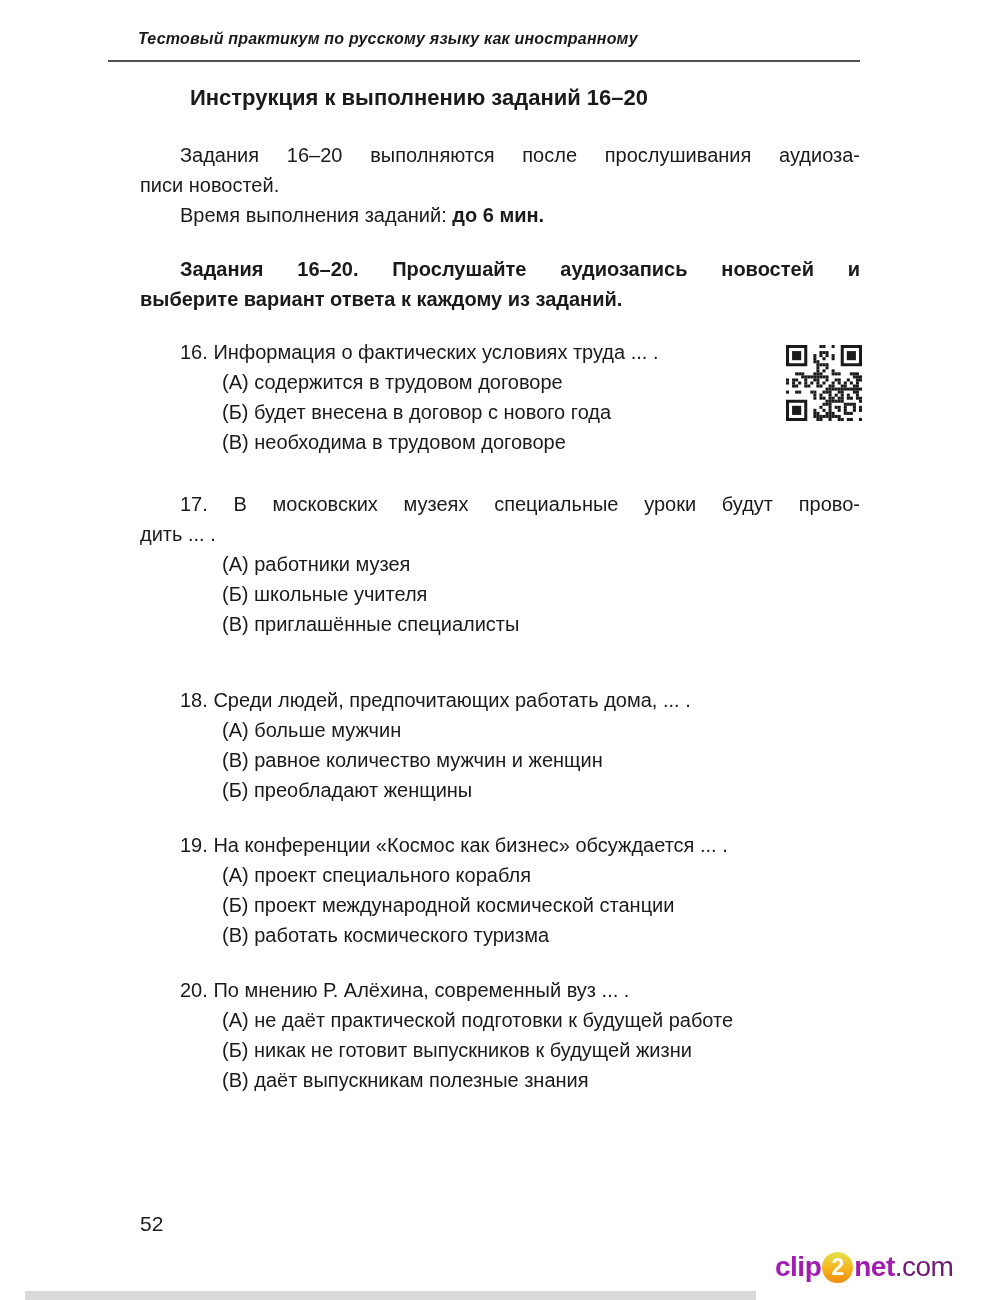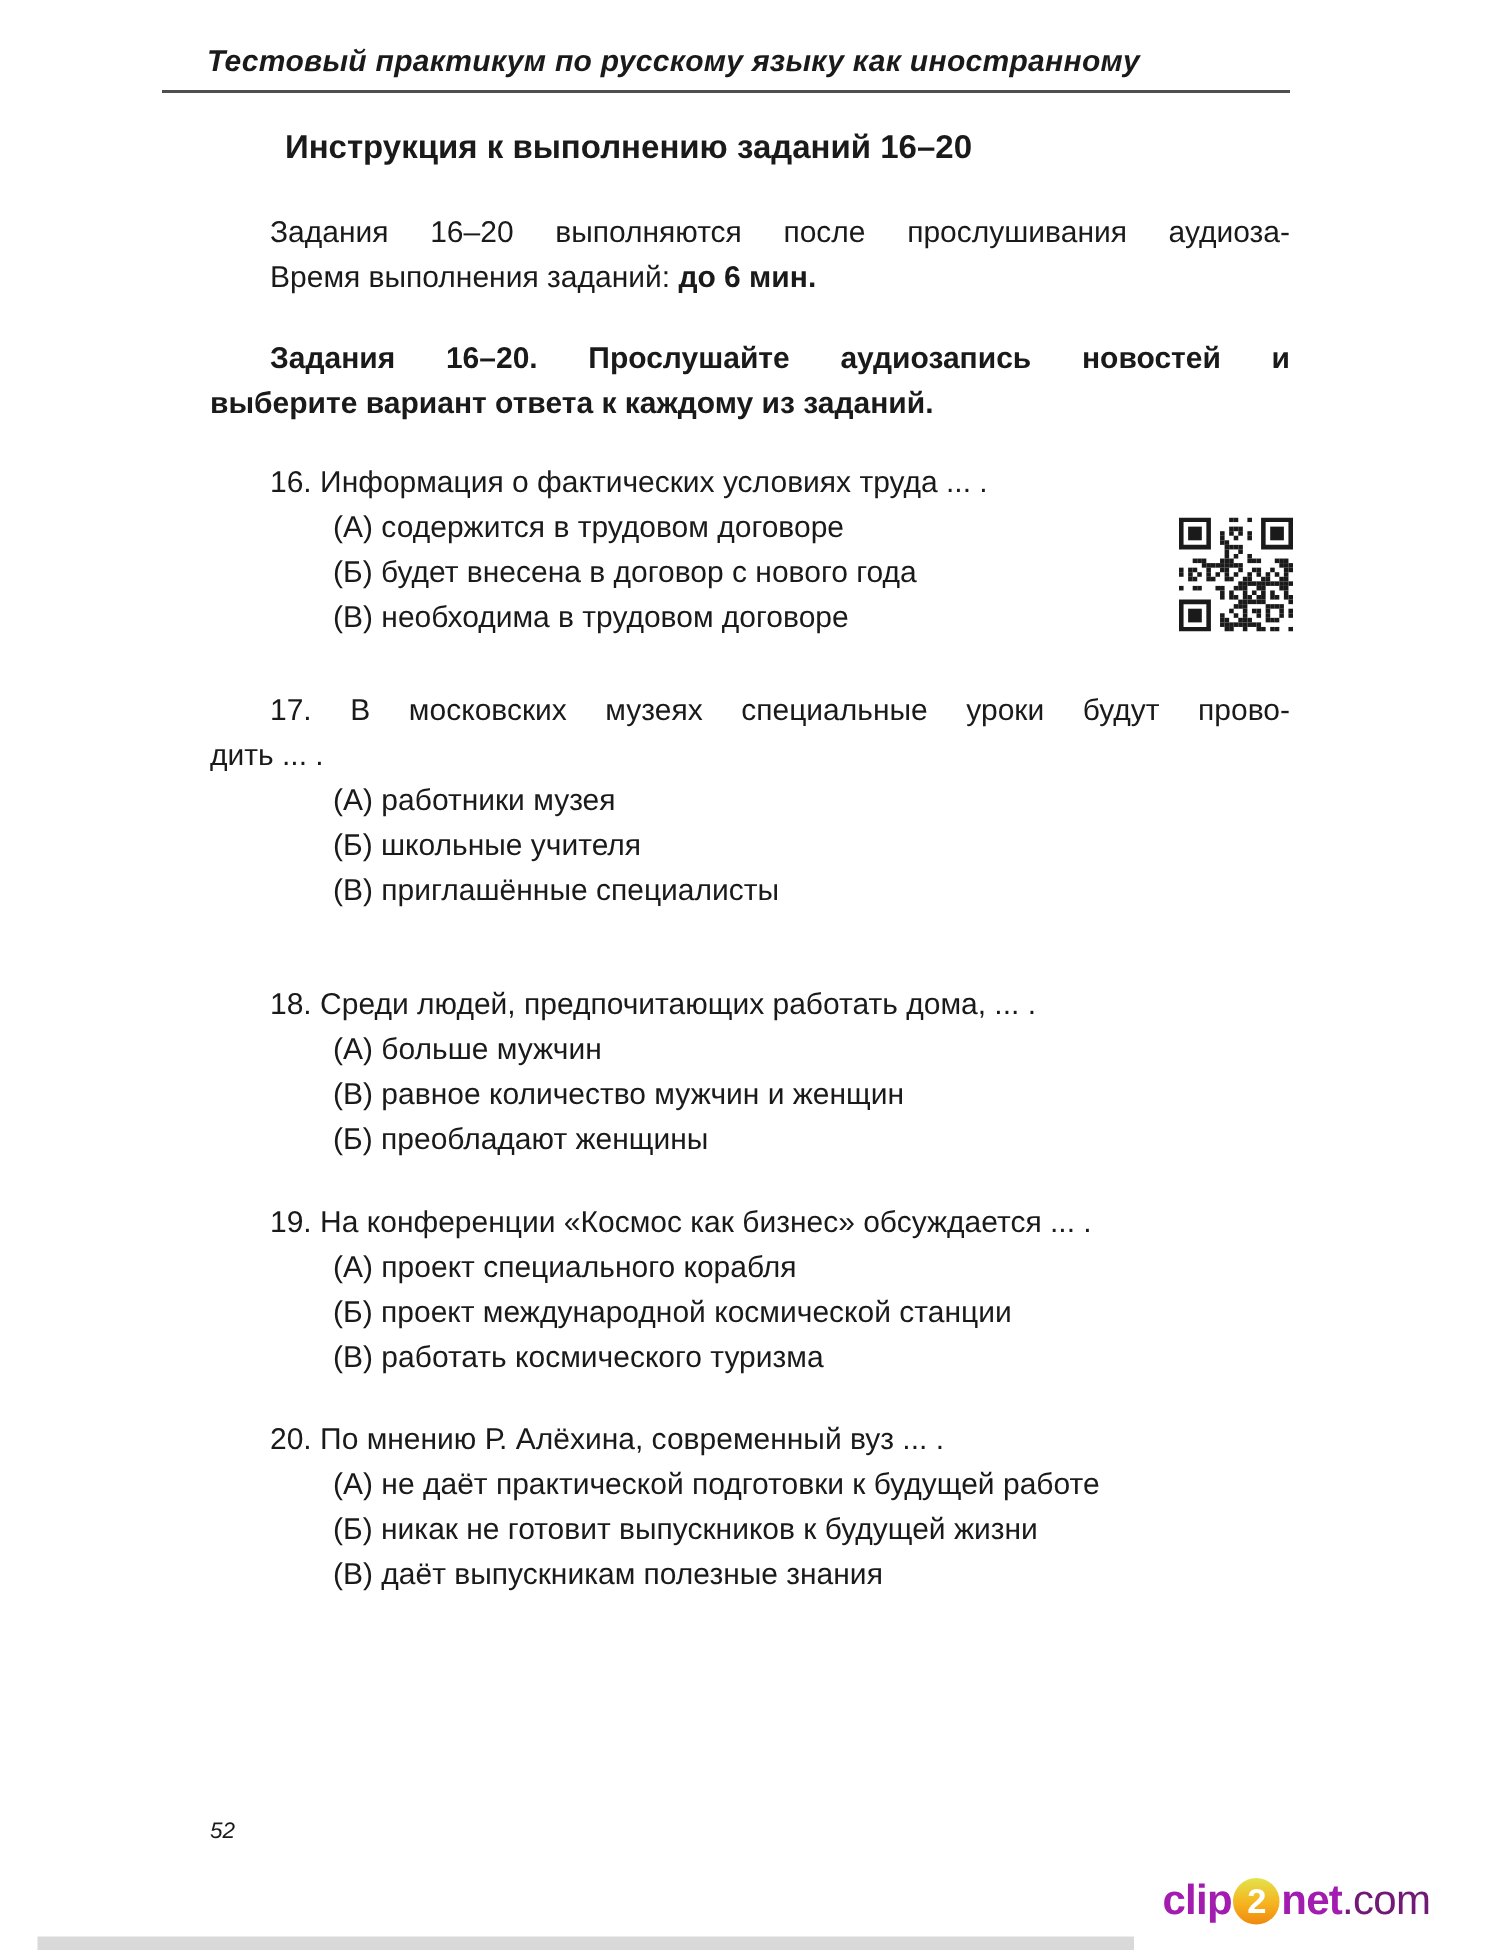--- a/index.html
+++ b/index.html
@@ -11,21 +11,21 @@
     background: #ffffff;
     font-family: "Liberation Sans", sans-serif;
     color: #1a1a1a;
     overflow: hidden;
   }
   
   .running-header {
     position: absolute;
     left: 108px; top: 30px; width: 752px;
     padding-left: 30px;
-    font-size: 20px; font-weight: bold; font-style: italic;
+    font-size: 16px; font-weight: bold; font-style: italic;
     letter-spacing: 0.2px;
   }
   .header-rule {
     position: absolute;
     left: 108px; top: 60px; width: 752px; height: 0;
     border-top: 2px solid #4f4f4f;
   }
   
   .page-title {
     position: absolute;
@@ -54,22 +54,21 @@
     position: absolute;
     left: 786px; top: 345px;
     width: 76px; height: 76px;
     background: #ffffff;
   }
   .qr svg { width: 100%; height: 100%; display: block; }
   
   .page-number {
     position: absolute;
     left: 140px; top: 1212px;
-    font-size: 15px;
-    font-style: italic;
+    font-size: 21px;
   }
   
   .watermark {
     position: absolute;
     left: 775px; top: 1251px;
     display: flex; align-items: center;
     font-family: "Liberation Sans", sans-serif;
     font-weight: bold; font-size: 28px;
     letter-spacing: -0.5px;
     user-select: none;
@@ -100,20 +99,21 @@
 
   <div class="running-header">Тестовый практикум по русскому языку как иностранному</div>
   <div class="header-rule"></div>
 
   <div class="page-title">Инструкция к выполнению заданий 16–20</div>
 
   <div class="content">
 
     <div>
       <div class="indent stretch">Задания 16–20 выполняются после прослушивания аудиоза-</div>
+      <div>писи новостей.</div>
     </div>
 
     <div class="time-line"><span>Время выполнения заданий: </span><span class="bold">до 6 мин.</span></div>
 
     <div class="instruction">
       <div class="indent stretch">Задания 16–20. Прослушайте аудиозапись новостей и</div>
       <div>выберите вариант ответа к каждому из заданий.</div>
     </div>
 
     <div class="question q16">

